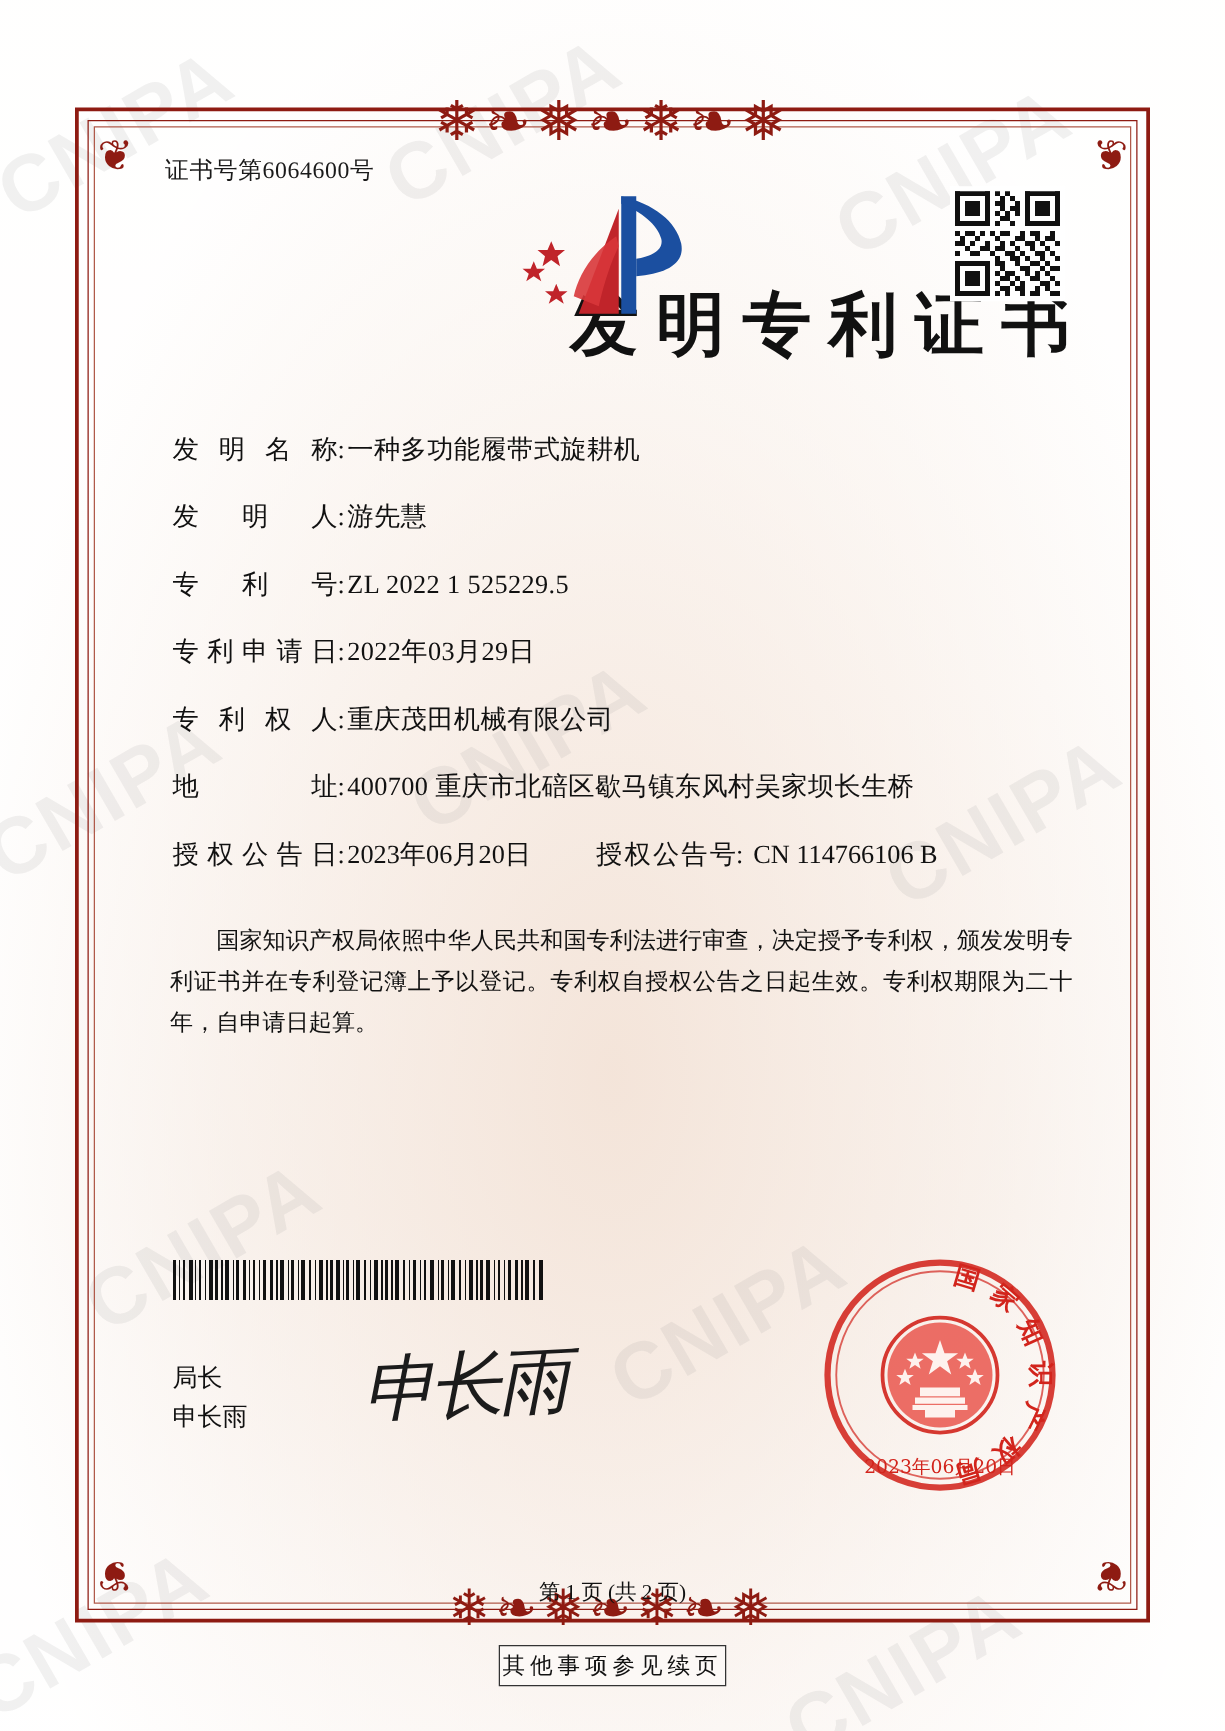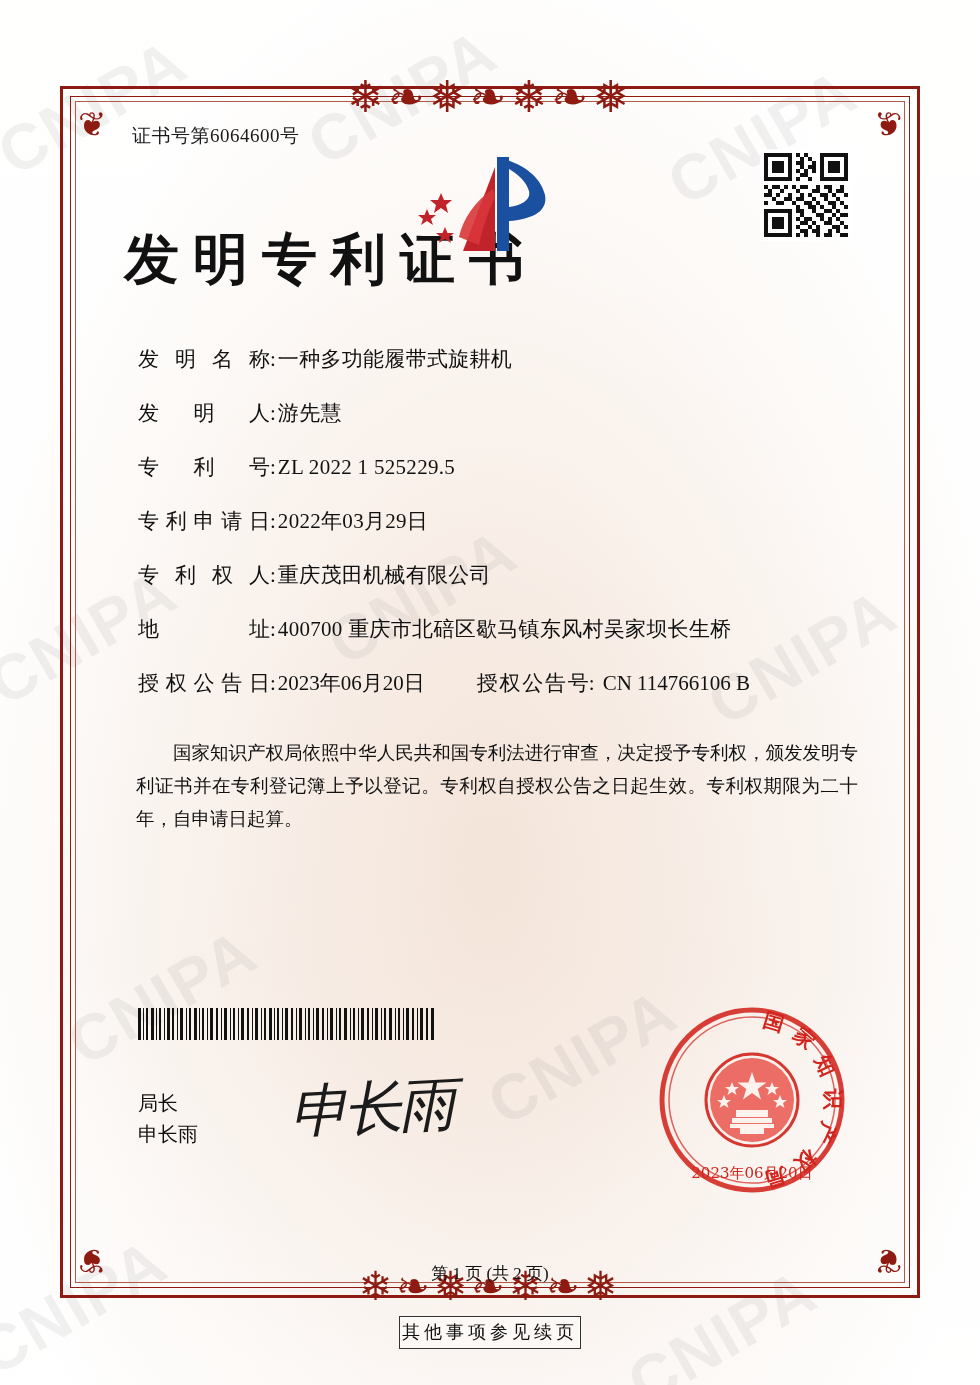--- a/index.html
+++ b/index.html
@@ -119,21 +119,21 @@
     width: 92px;
     height: 92px;
     background: #fff;
     padding: 4px;
     box-sizing: border-box;
   }
   .qr svg { display: block; }
 
   .title {
     margin-top: 74px;
-    text-align: left;
+    text-align: right;
     font-size: 55px;
     font-weight: bold;
     letter-spacing: 14px;
     color: #111;
     font-family: "DejaVu Serif", "Liberation Serif", serif;
     text-indent: 14px;
   }
 
   .fields {
     margin-top: 48px;

